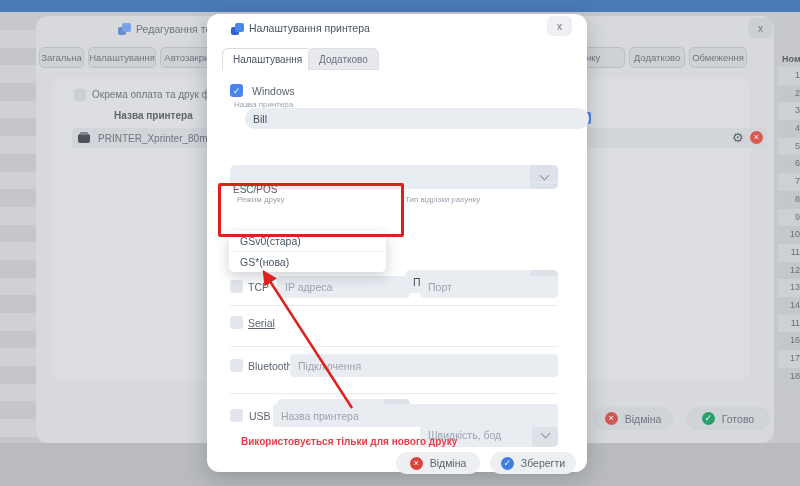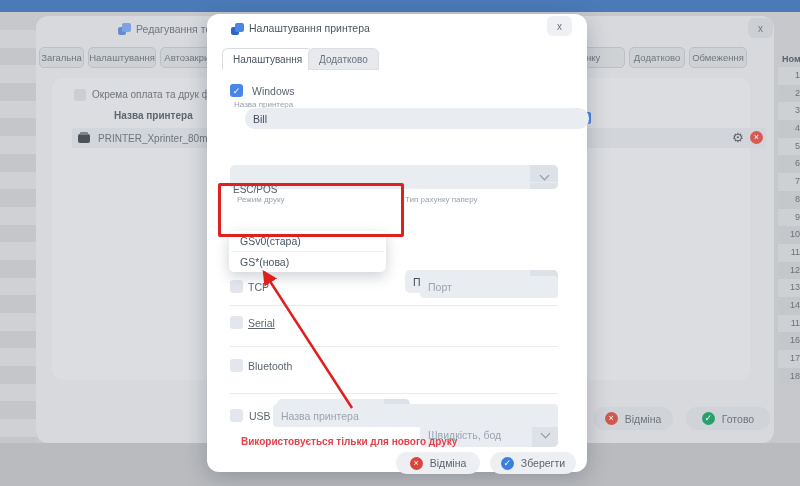--- a/index.html
+++ b/index.html
@@ -205,38 +205,41 @@
   <div class="abs minilbl" style="left:30px;top:181px;">Режим друку</div>
   <div class="abs sel" style="left:23px;top:191px;width:151px;height:23px;">
     <span class="val">
         <span>GS*(нова)</span>
         <span class="caret"></span>
       </span>
     <span class="chevbox blue">
         <span class="chev white"></span>
       </span>
   </div>
-  <div class="abs minilbl" style="left:198px;top:181px;">Тип рахунку паперу</div>
+  <div class="abs minilbl" style="left:198px;top:181px;">Тип відрізки рахунку</div>
   <div class="abs sel" style="left:198px;top:191px;width:153px;height:23px;">
     <span class="val">Повна</span>
     <span class="chevbox gray">
         <span class="chev"></span>
       </span>
   </div>
 
   
   <div class="abs menu" style="left:22px;top:217px;width:157px;">
     <div class="item">GSv0(стара)</div>
     <div class="mdiv"></div>
     <div class="item">GS*(нова)</div>
   </div>
 
   
   <span class="abs cbox off" style="left:23px;top:266px;width:13px;height:13px;"></span>
   <div class="abs plabel" style="left:41px;top:267px;">TCP</div>
+  <div class="abs field" style="left:70px;top:262px;width:133px;height:22px;">
+    <span class="ph">IP адреса</span>
+  </div>
   <div class="abs field" style="left:213px;top:262px;width:138px;height:22px;">
     <span class="ph">Порт</span>
   </div>
 
   <div class="abs divider" style="left:23px;top:291px;width:328px;"></div>
 
   
   <span class="abs cbox off" style="left:23px;top:302px;width:13px;height:13px;"></span>
   <div class="abs plabel" style="left:41px;top:303px;text-decoration:underline;">Serial</div>
   <div class="abs sel" style="left:70px;top:297px;width:133px;height:24px;">
@@ -250,20 +253,23 @@
     <span class="chevbox gray" style="width:26px;">
         <span class="chev"></span>
       </span>
   </div>
 
   <div class="abs divider" style="left:23px;top:332px;width:328px;"></div>
 
   
   <span class="abs cbox off" style="left:23px;top:345px;width:13px;height:13px;"></span>
   <div class="abs plabel" style="left:41px;top:346px;">Bluetooth</div>
+  <div class="abs field" style="left:83px;top:340px;width:268px;height:23px;">
+    <span class="ph">Підключення</span>
+  </div>
 
   <div class="abs divider" style="left:23px;top:379px;width:328px;"></div>
 
   
   <span class="abs cbox off" style="left:23px;top:395px;width:13px;height:13px;"></span>
   <div class="abs plabel" style="left:42px;top:396px;">USB</div>
   <div class="abs field" style="left:66px;top:390px;width:285px;height:23px;">
     <span class="ph">Назва принтера</span>
   </div>
 

